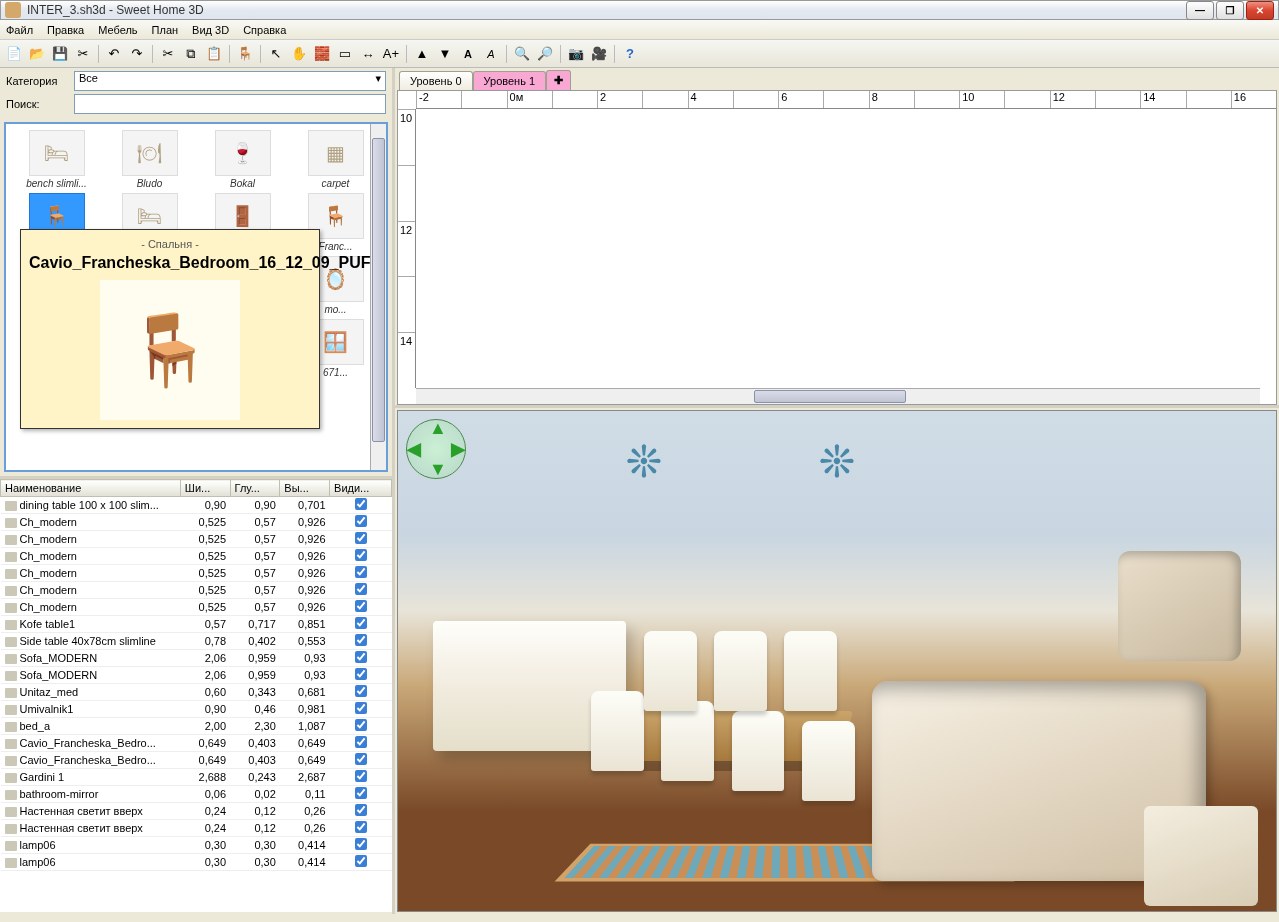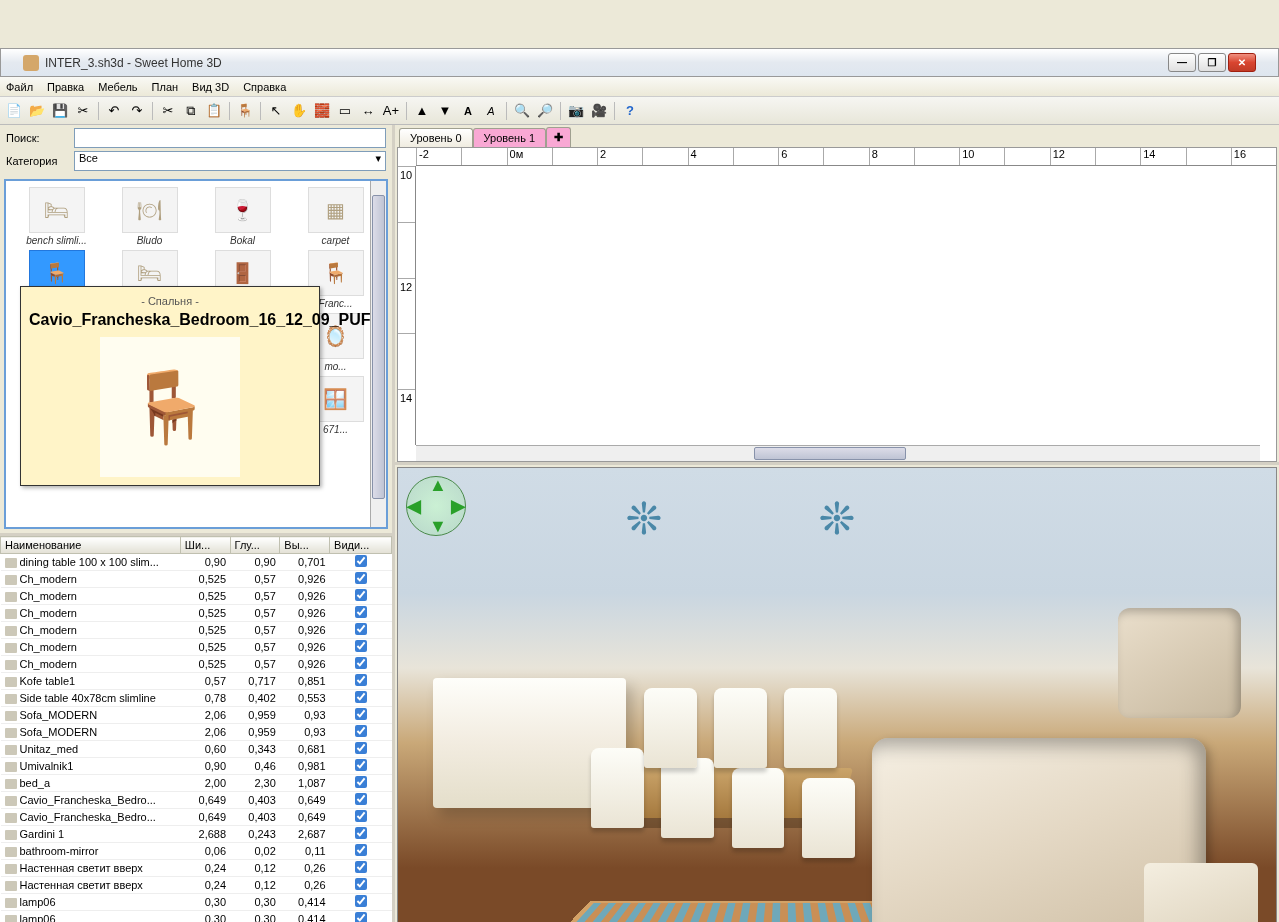--- a/index.html
+++ b/index.html
@@ -1,19 +1,19 @@
 <!DOCTYPE html>
 <html><head>
 <meta charset="utf-8">
 <style>
 * { box-sizing: border-box; margin: 0; padding: 0; font-family: Tahoma, Arial, sans-serif; font-size: 11px; }
 body { background: #ece9d8; overflow: hidden; }
 
 
-.titlebar { height: 29px; background: linear-gradient(to bottom, #ffffff, #e4e9f0, #dee6ef); display: flex; align-items: center; padding: 0 22px; border: 1px solid #999; margin-top: 48px; }
+.titlebar { height: 20px; background: linear-gradient(to bottom, #ffffff, #e4e9f0, #dee6ef); display: flex; align-items: center; padding: 0 4px; border: 1px solid #999; }
 .titlebar .app-icon { width: 16px; height: 16px; background: #d4a76a; border-radius: 3px; margin-right: 6px; }
 .titlebar .title { flex: 1; font-size: 12px; color: #333; }
 .titlebar .winbtns { display: flex; gap: 2px; }
 .winbtn { width: 28px; height: 19px; border: 1px solid #888; border-radius: 3px; display: flex; align-items: center; justify-content: center; font-weight: bold; font-size: 10px; background: linear-gradient(to bottom, #fefefe, #e0e0e0); }
 .winbtn.close { background: linear-gradient(to bottom, #f09080, #d94530, #c13b27); color: white; border-color: #a02010; }
 
 
 .menubar { height: 20px; background: linear-gradient(to bottom, #f9f9f5, #ece9d8); display: flex; align-items: center; padding: 0 6px; gap: 14px; border-bottom: 1px solid #ccc; }
 .menubar span { cursor: default; }
 
@@ -153,26 +153,26 @@
   <div class="tbtn">🎥</div>
   <div class="tsep"></div>
   <div class="tbtn" style="color:#2266cc;font-weight:bold">?</div>
 </div>
 
 <div class="main">
 
   <div class="left-col">
     <div class="cat-top">
       <div class="cat-row">
+        <div class="cat-label">Категория</div>
+        <div class="cat-select"><span>Все</span> <span style="float:right">▾</span></div>
+      </div>
+      <div class="cat-row">
         <div class="cat-label">Поиск:</div>
         <input class="cat-input" style="">
-      </div>
-      <div class="cat-row">
-        <div class="cat-label">Категория</div>
-        <div class="cat-select"><span>Все</span> <span style="float:right">▾</span></div>
       </div>
     </div>
 
     <div class="catalog">
       <div class="cat-grid" id="cat-grid">
           <div class="cat-item">
             <div class="thumb">🛏</div>
             <div class="lbl">bench slimli...</div>
           </div>
           <div class="cat-item">

